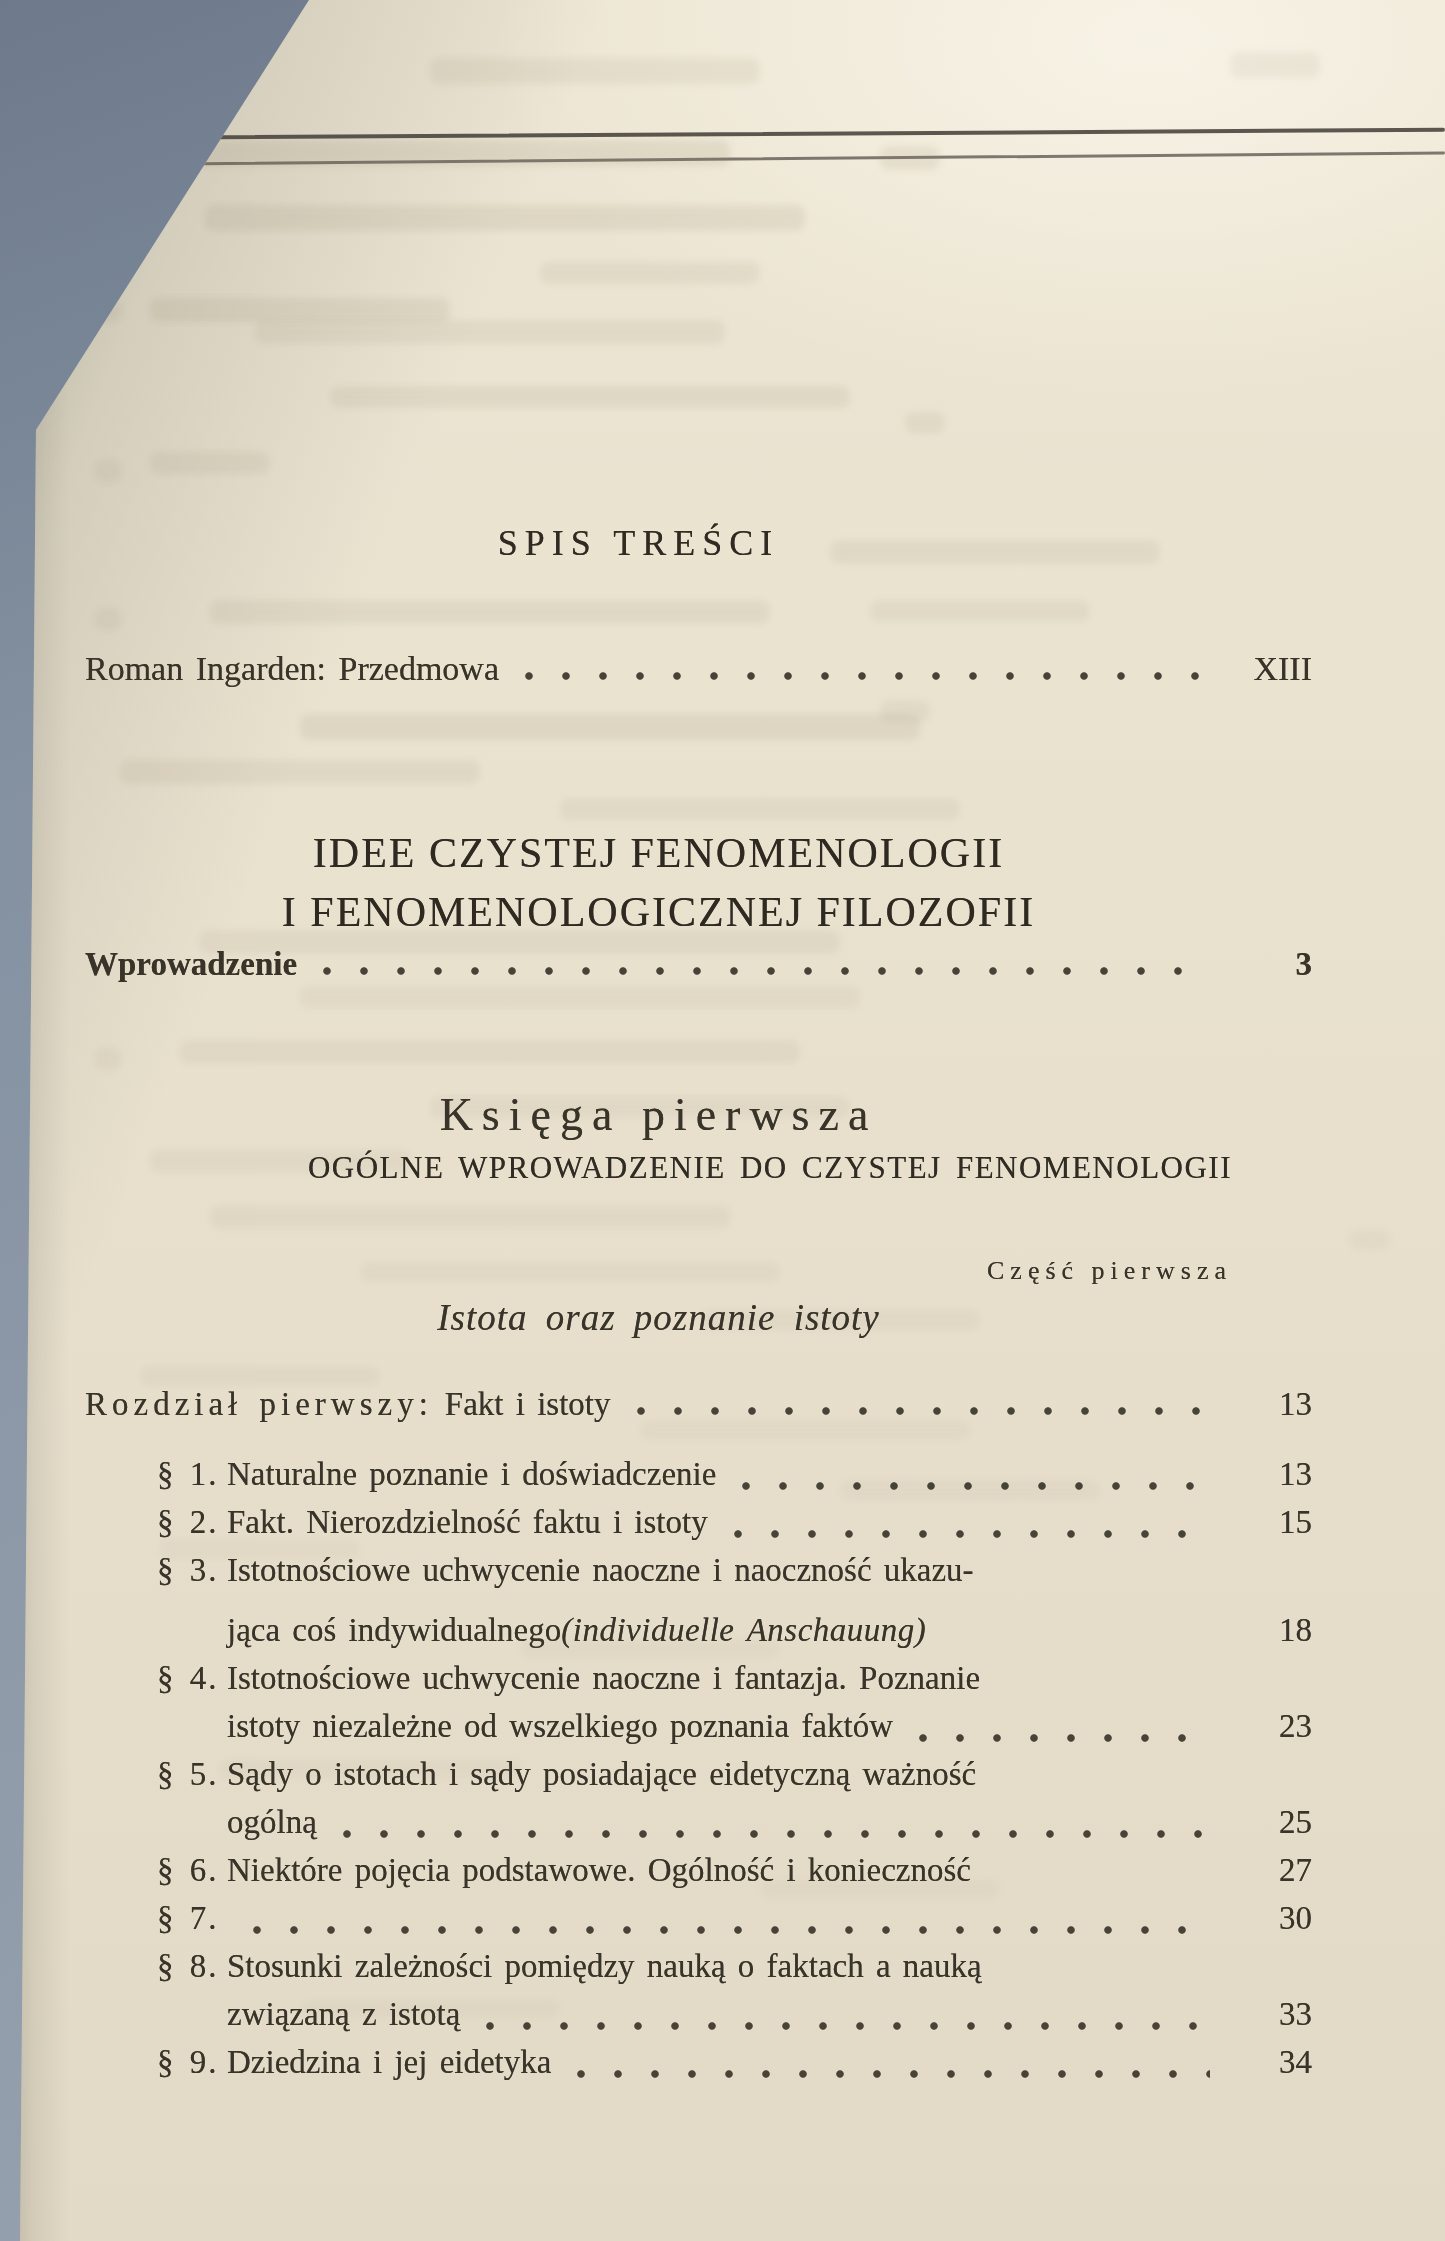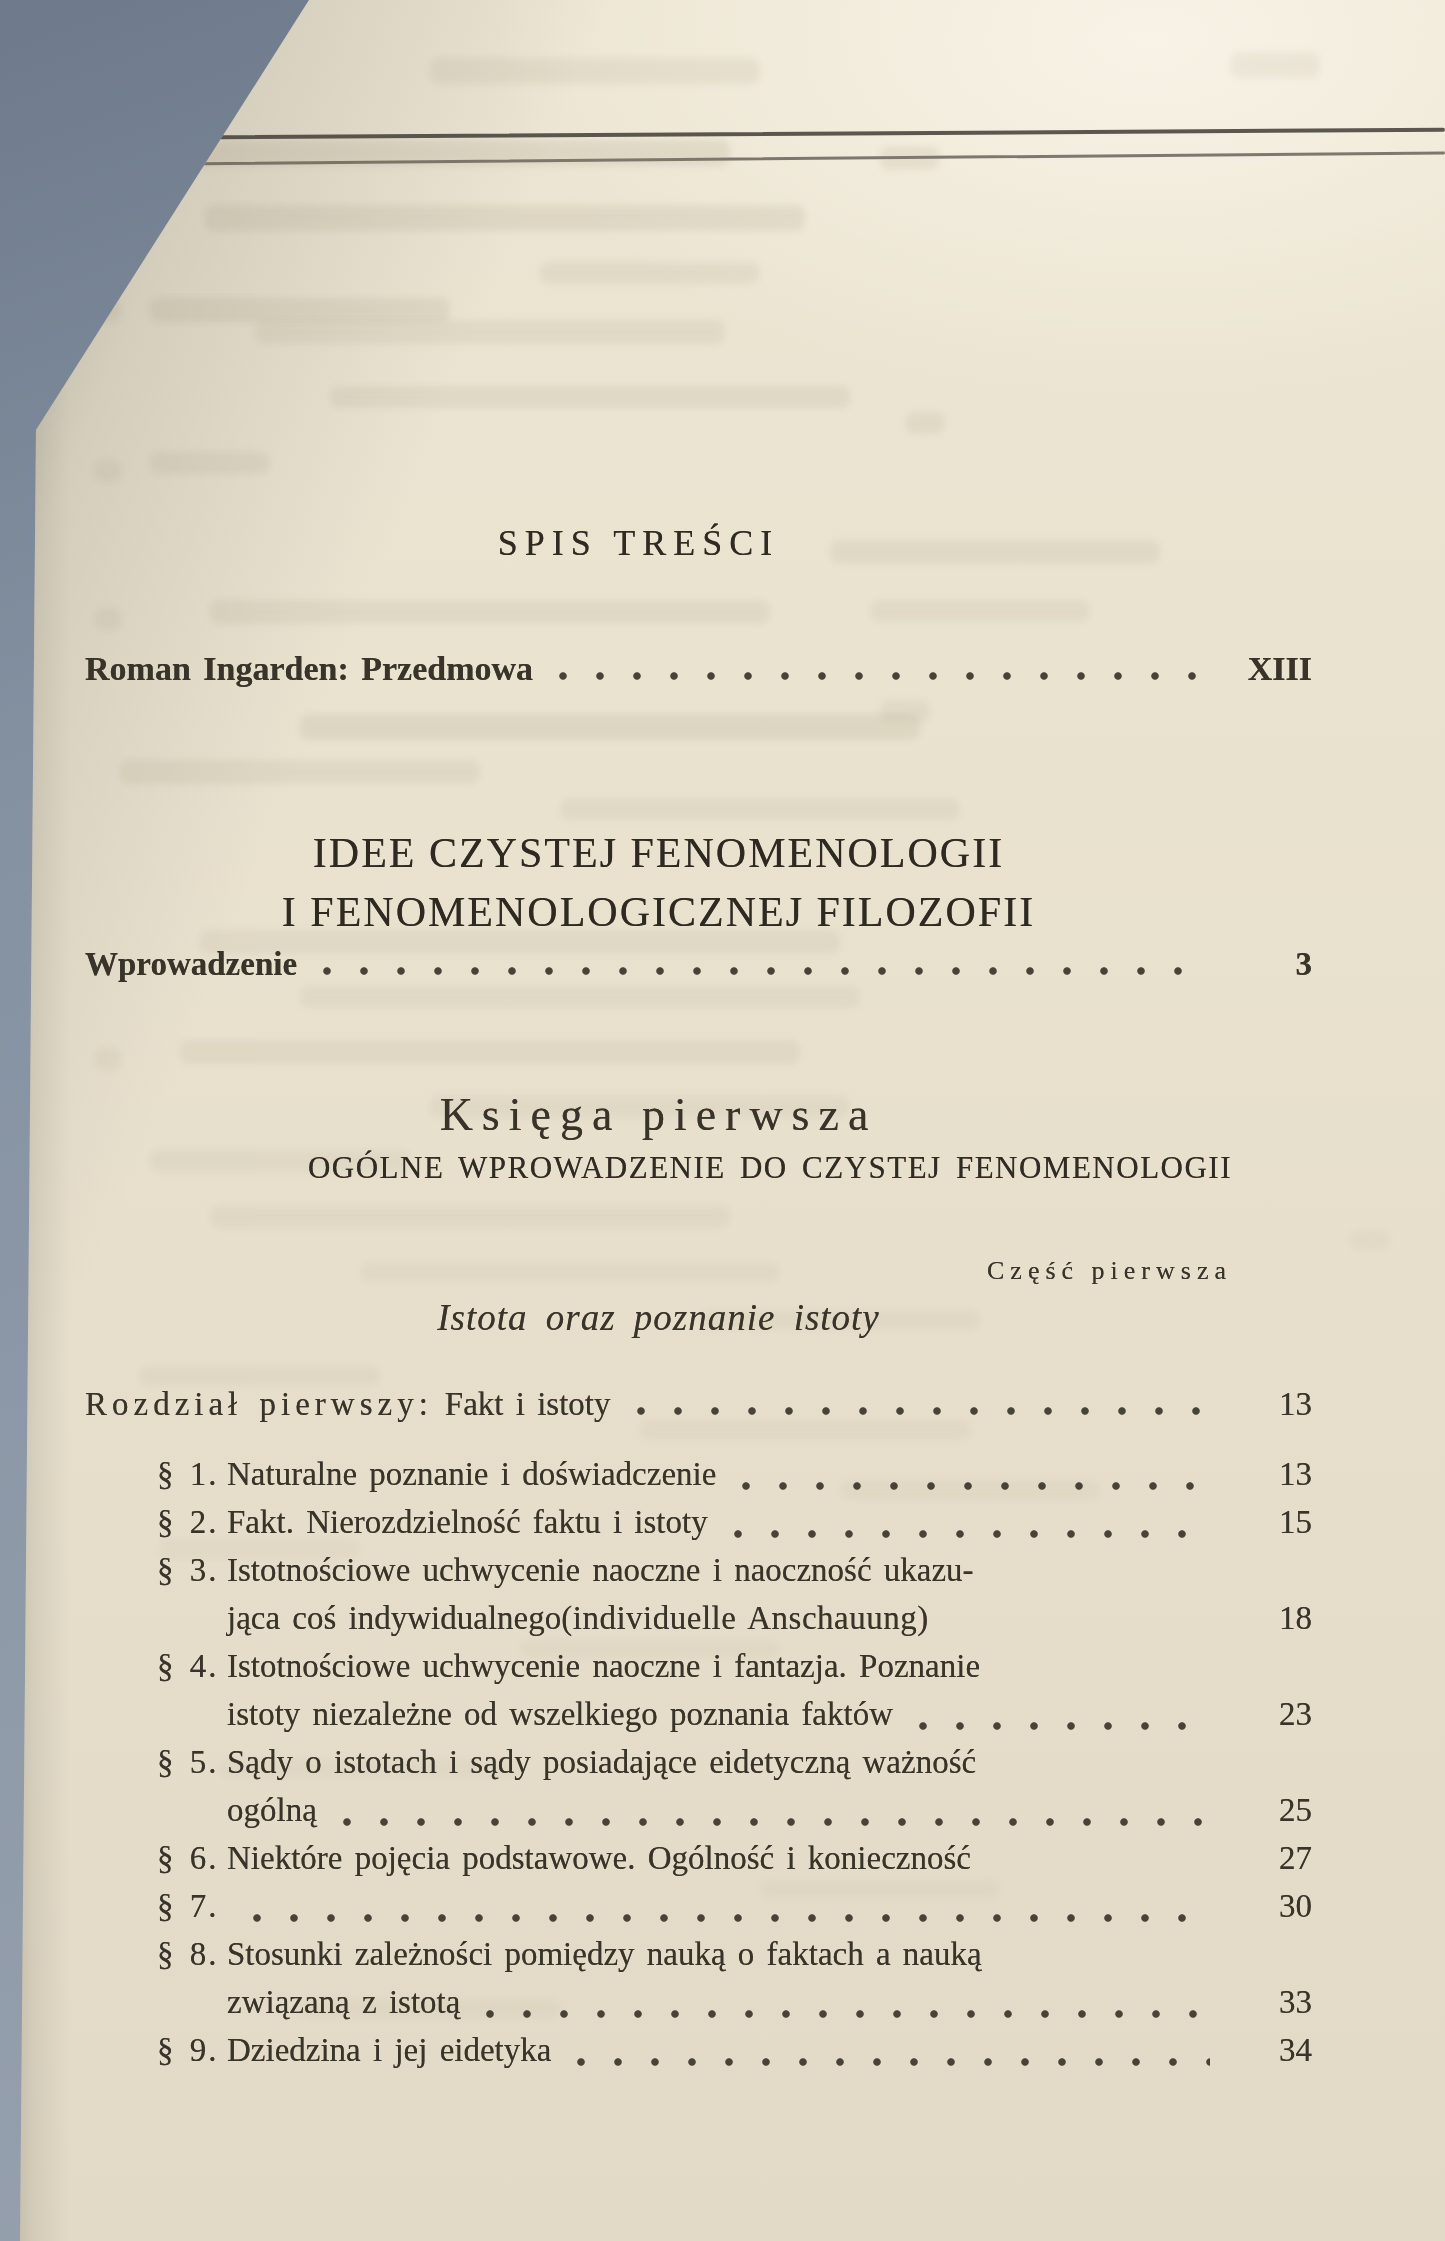--- a/index.html
+++ b/index.html
@@ -50,21 +50,21 @@
     background-size:37px 9px; background-repeat:repeat-x; background-position:6px center;
     opacity:.92;}
   .gap{flex:1 1 auto; min-width:18px;}
   .pgnum{min-width:88px; text-align:right; flex:0 0 auto;}
   
   .toc-sections{top:1450px; font-size:33px; line-height:48px; word-spacing:4px;}
   .sec-row{display:flex; align-items:flex-start;}
   .sec-num{flex:0 0 70px; margin-left:72px; letter-spacing:2px;}
   .sec-body{flex:1 1 auto; min-width:0;}
   .sec-line{display:flex; align-items:baseline;}
-  .sec-italic{letter-spacing:.5px;}
+  .sec-italic{font-style:italic; letter-spacing:.5px;margin-top:12px;}
 </style>
 </head>
 <body>
 
 <div class="page">
 
   <div class="ghosts">
       <div class="ghost" style="left: 430px; top: 58px; width: 330px; height: 26px; opacity: 0.1;"></div>
       <div class="ghost" style="left: 1230px; top: 52px; width: 90px; height: 26px; opacity: 0.09;"></div>
       <div class="ghost" style="left: 170px; top: 140px; width: 560px; height: 26px; opacity: 0.14;"></div>
@@ -105,21 +105,21 @@
       <div class="ghost" style="left: 220px; top: 1760px; width: 300px; height: 18px; opacity: 0.05;"></div>
       <div class="ghost" style="left: 760px; top: 1880px; width: 240px; height: 18px; opacity: 0.05;"></div>
       <div class="ghost" style="left: 300px; top: 2000px; width: 260px; height: 18px; opacity: 0.05;"></div>
     </div>
 
   <div class="rule-a"></div>
   <div class="rule-b"></div>
 
   <div class="ink col center toc-title" style="position:absolute;">SPIS TREŚCI</div>
 
-  <div class="ink col row row-preface" style="position:absolute;font-weight:bold;">
+  <div class="ink col row row-preface" style="position:absolute;">
     <span>Roman Ingarden: Przedmowa</span>
     <span class="leader"></span>
     <span class="pgnum">XIII</span>
   </div>
 
   <div class="ink col center work-title" style="position:absolute;">
     <div>IDEE CZYSTEJ FENOMENOLOGII</div>
     <div>I FENOMENOLOGICZNEJ FILOZOFII</div>
   </div>
 

